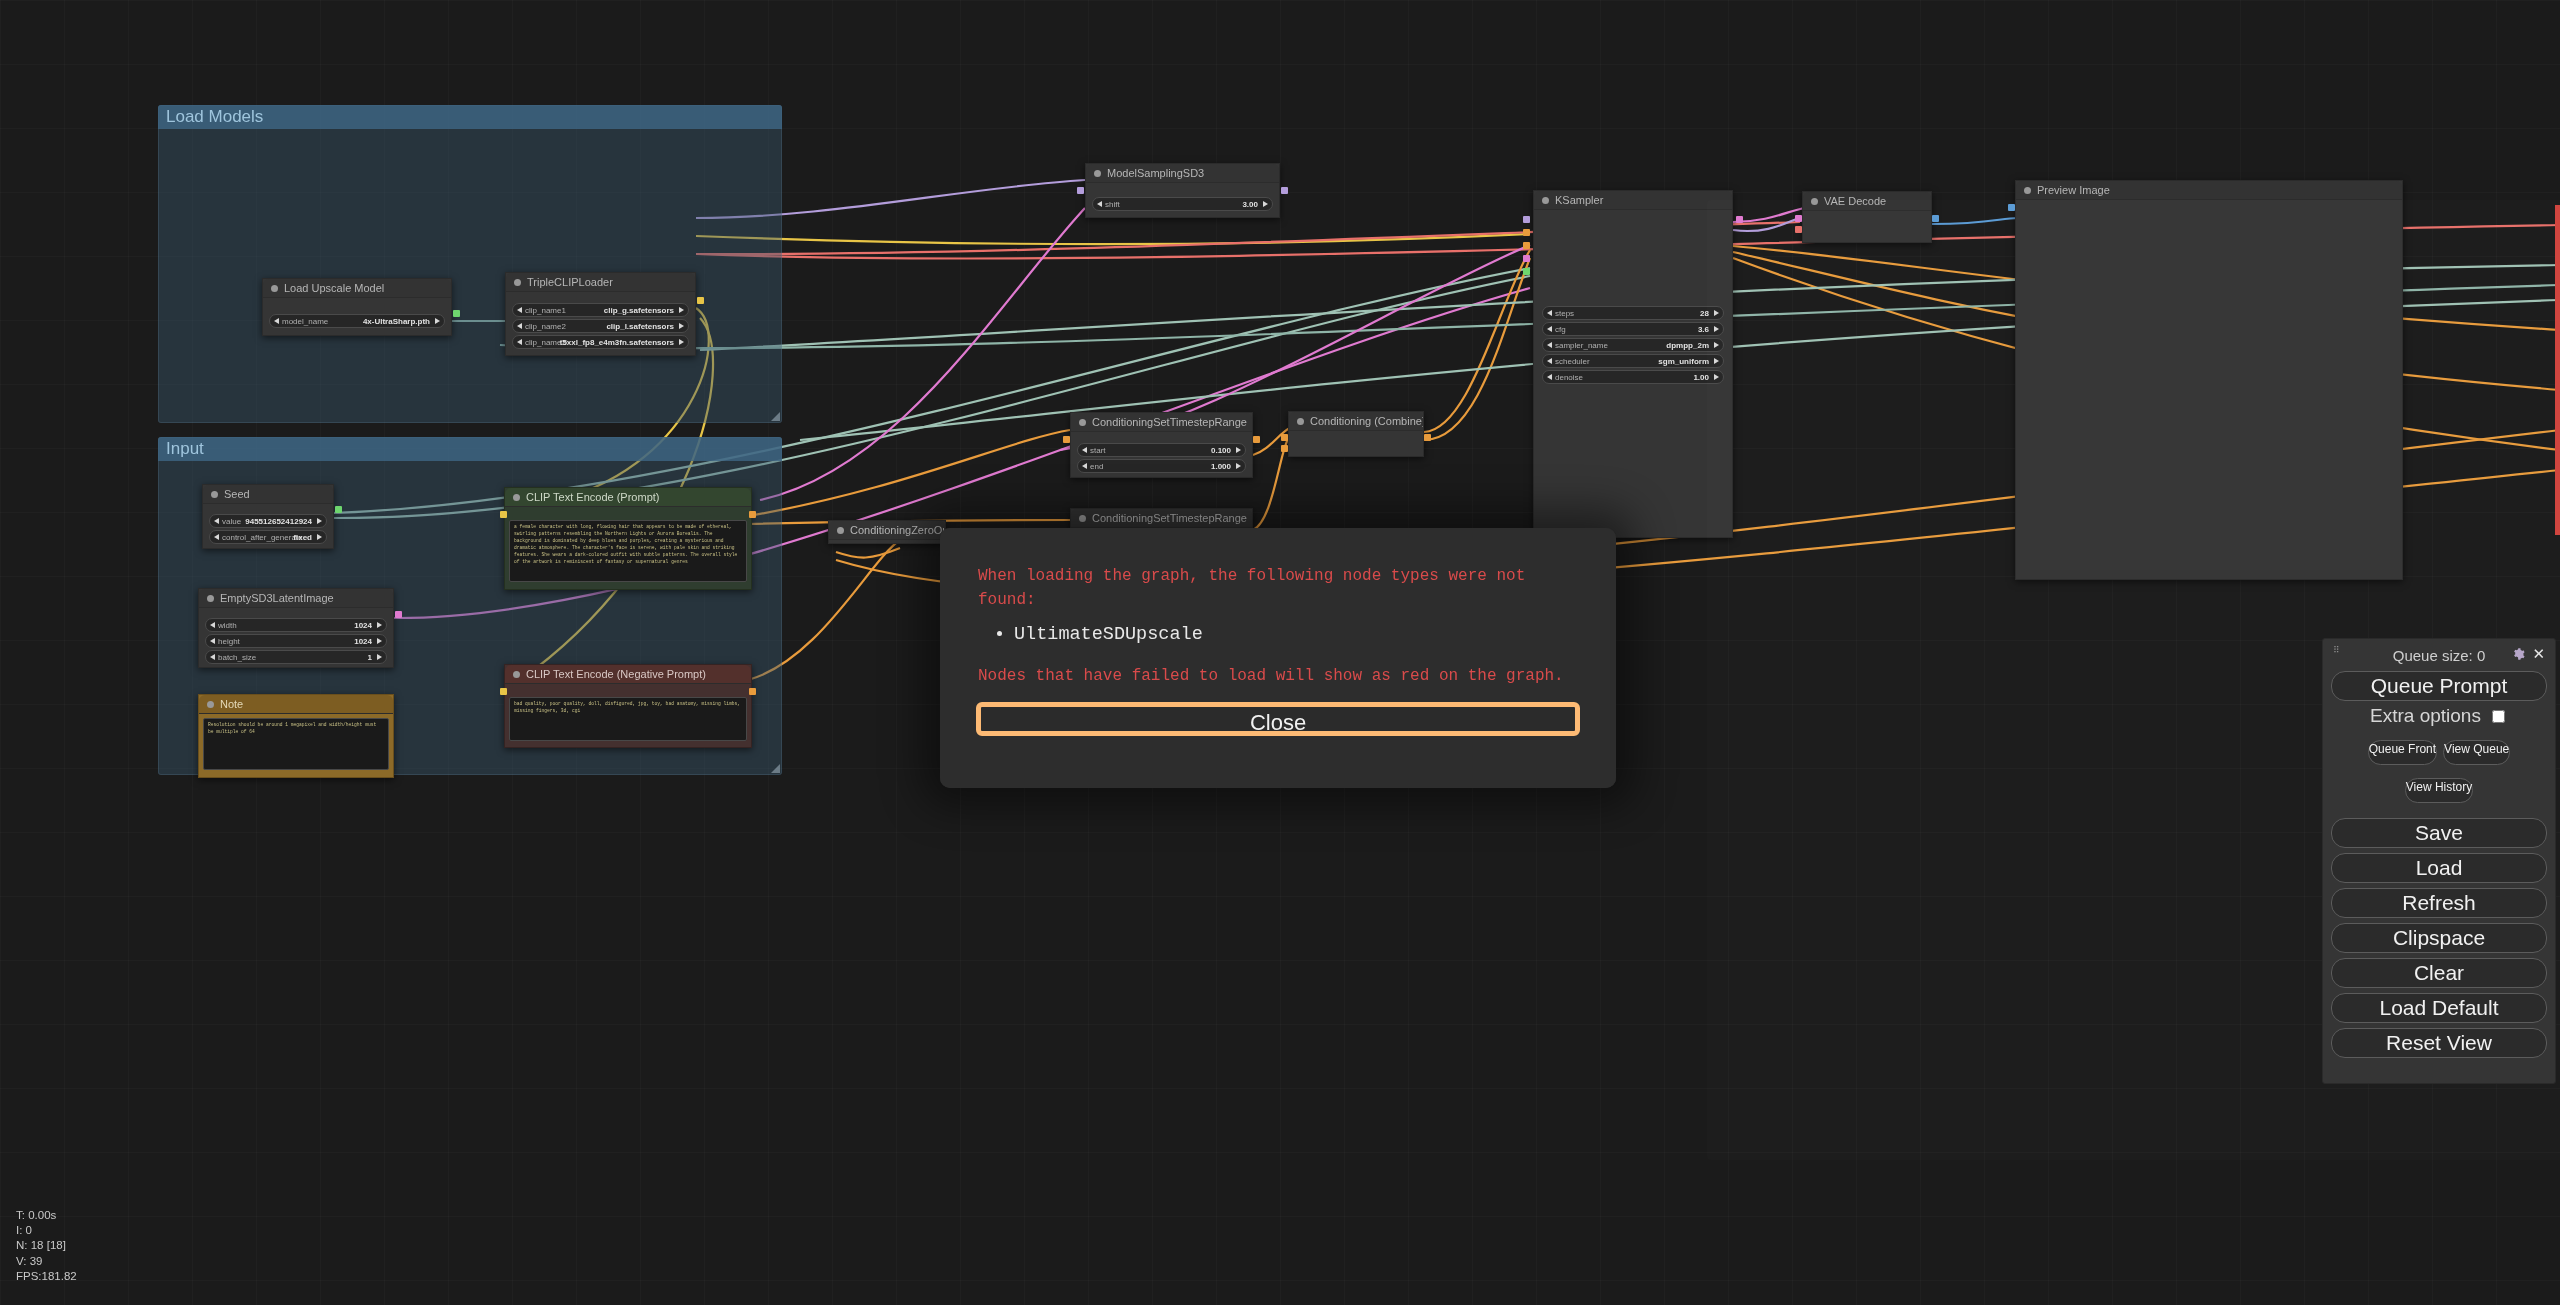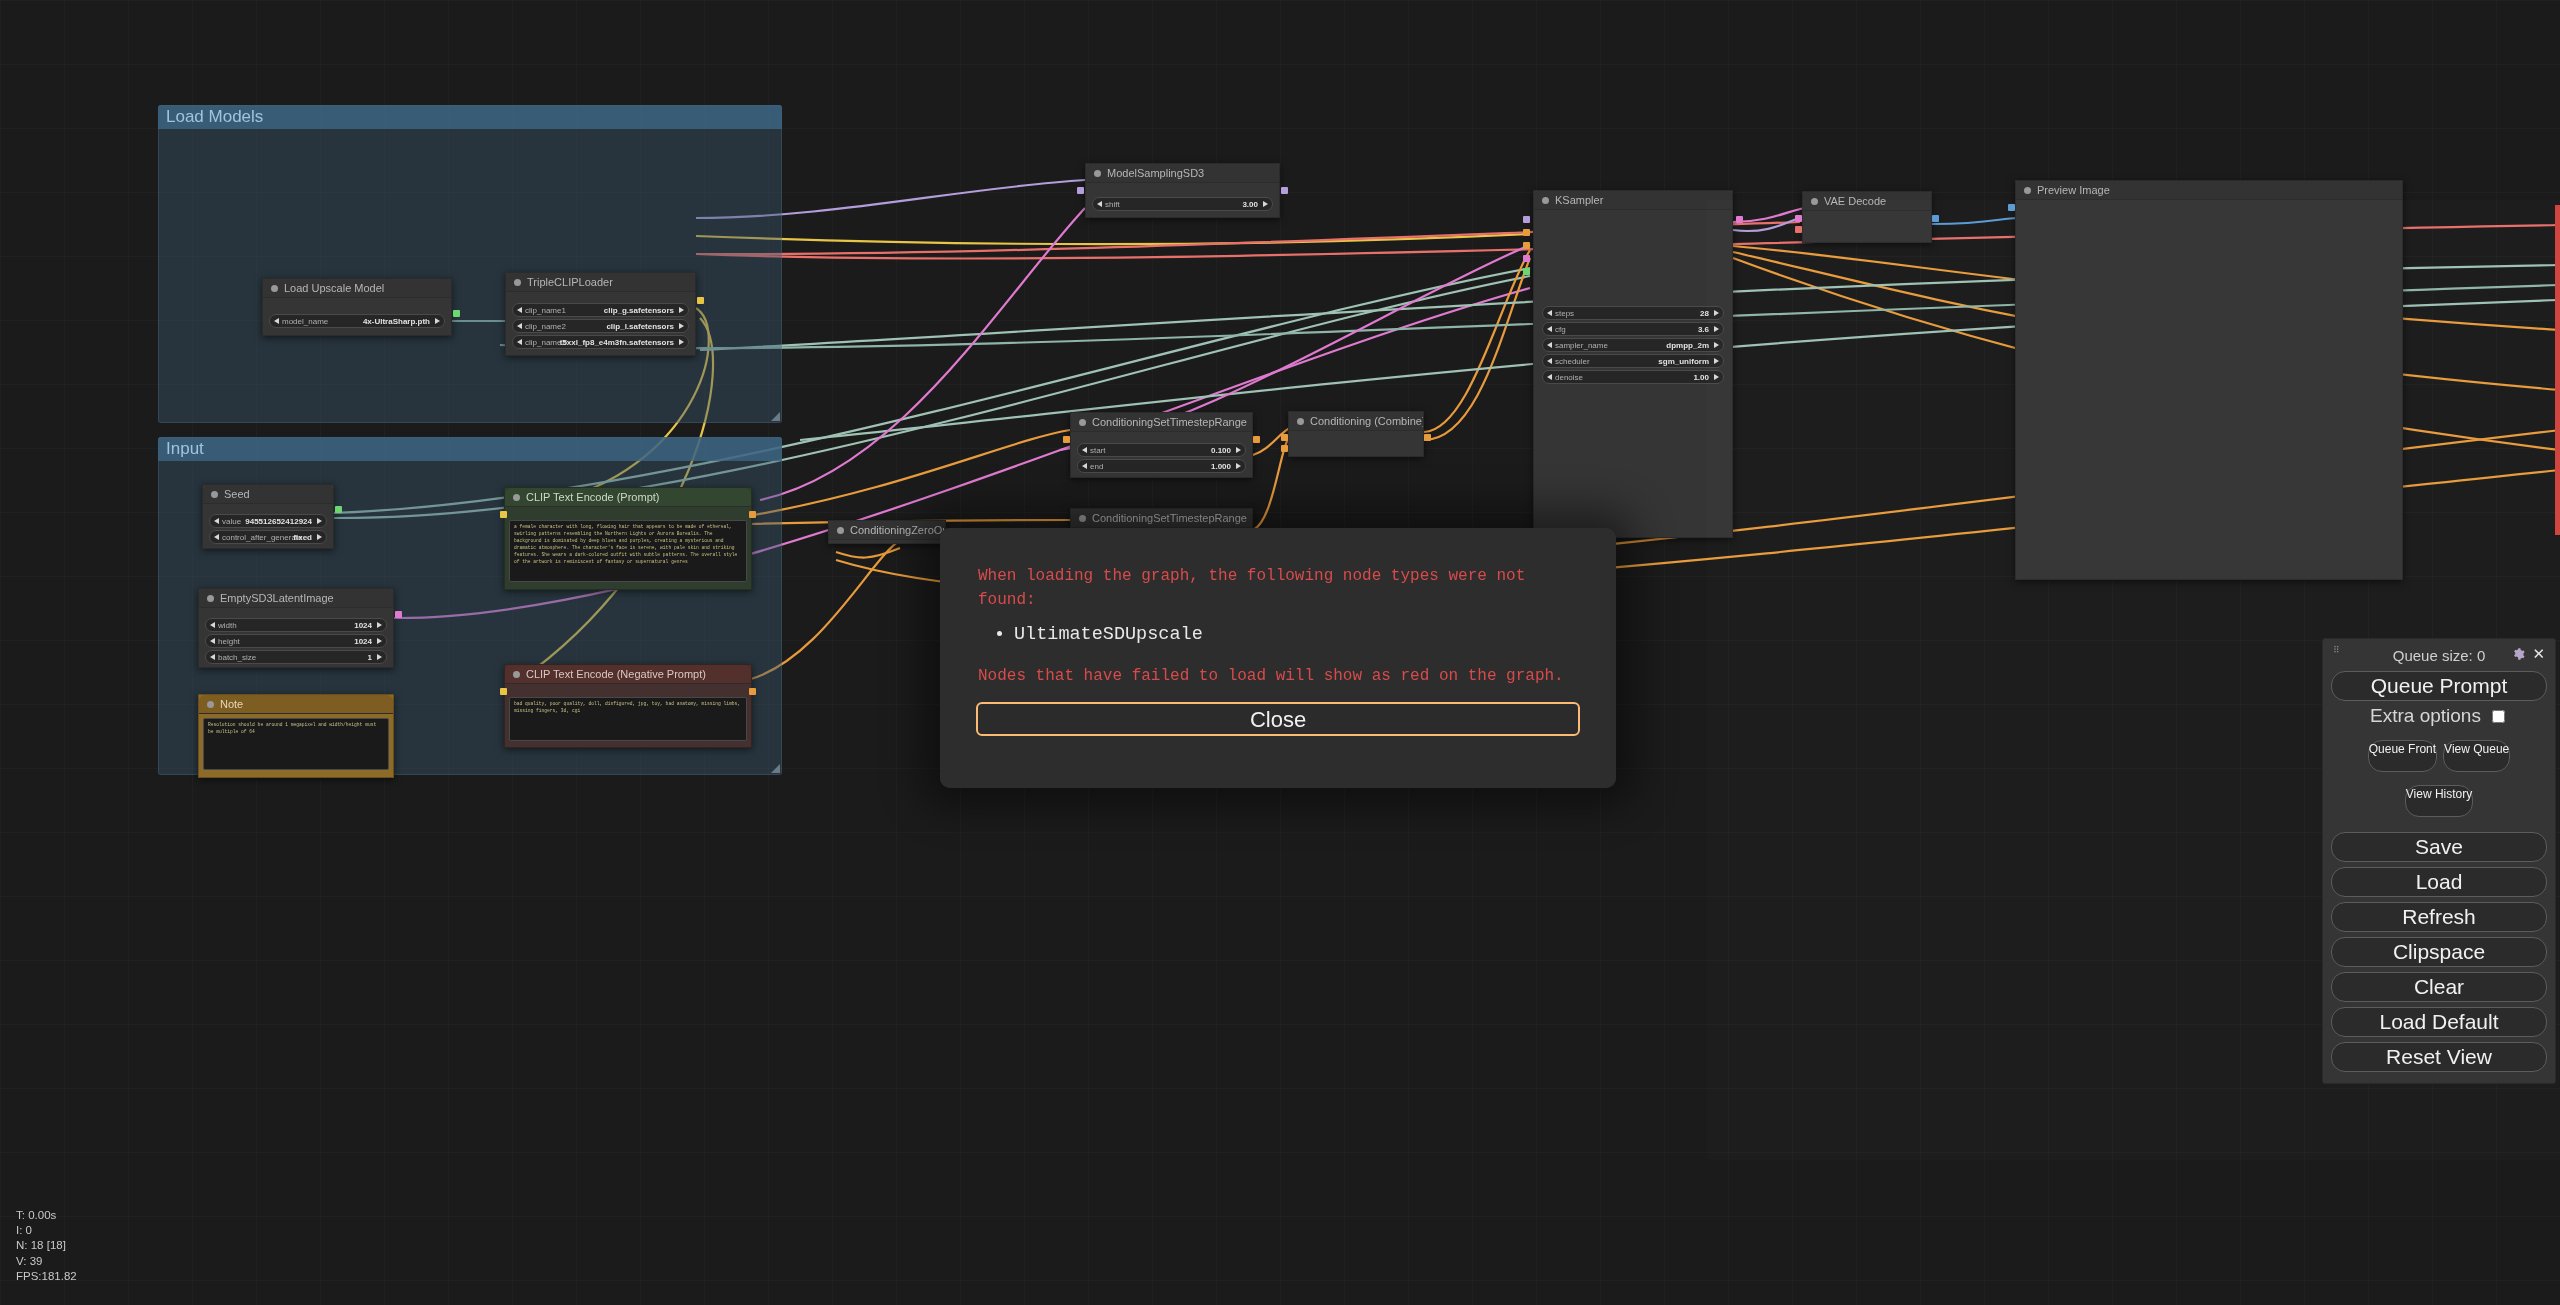--- a/index.html
+++ b/index.html
@@ -138,21 +138,21 @@
   #modal ul { margin: 8px 0 14px 0; padding-left: 38px; }
   #modal li { color: #e8e8e8; font-size: 18.5px; line-height: 1.6; }
   #modal .close-btn {
     display: block; width: 100%;
     margin-top: 14px;
     height: 34px; line-height: 32px;
     text-align: center;
     font-size: 22px;
     color: #f0f0f0;
     background: #2b2b2b;
-    border: 2px solid #fdba74;
+    border: 5px solid #fdba74;
     border-radius: 6px;
     cursor: pointer;
     font-family: "Liberation Sans", sans-serif;
   }
 
   
   #queue-panel {
     position: absolute; left: 2322px; top: 638px;
     width: 234px; height: 446px;
     background: #353535;
@@ -172,21 +172,21 @@
   }
   #queue-head .gear { position: absolute; right: 22px; top: 3px; }
   #queue-head .xmark { position: absolute; right: 2px; top: 1px; color:#e6e6e6; font-size:15px; }
   .qbtn {
     display:block; width: 100%; margin-top: 5px;
     background: #2b2b2b; border: 1px solid #5c5c5c; border-radius: 14px;
     color: #f1f1f1; font-size: 21px; text-align: center;
     height: 30px; line-height: 28px; cursor: pointer;
     font-family: "Liberation Sans", sans-serif;
   }
-  .qbtn.small { font-size: 12px; height: 32px; line-height: 17px; width: auto; margin-top: 9px; }
+  .qbtn.small { font-size: 12px; height: 25px; line-height: 17px; width: auto; margin-top: 9px; }
   #extra-row {
     display:flex; align-items:center; justify-content:center; gap: 7px;
     color:#d6d6d6; font-size: 19px; margin-top: 4px;
   }
   #extra-row input { width: 13px; height: 13px; accent-color: #fff; }
   .qrow { display:flex; gap: 6px; margin-top: 4px; justify-content: center; }
   .qrow.one { justify-content: center; }
   #queue-sep { height: 10px; }
 
   

